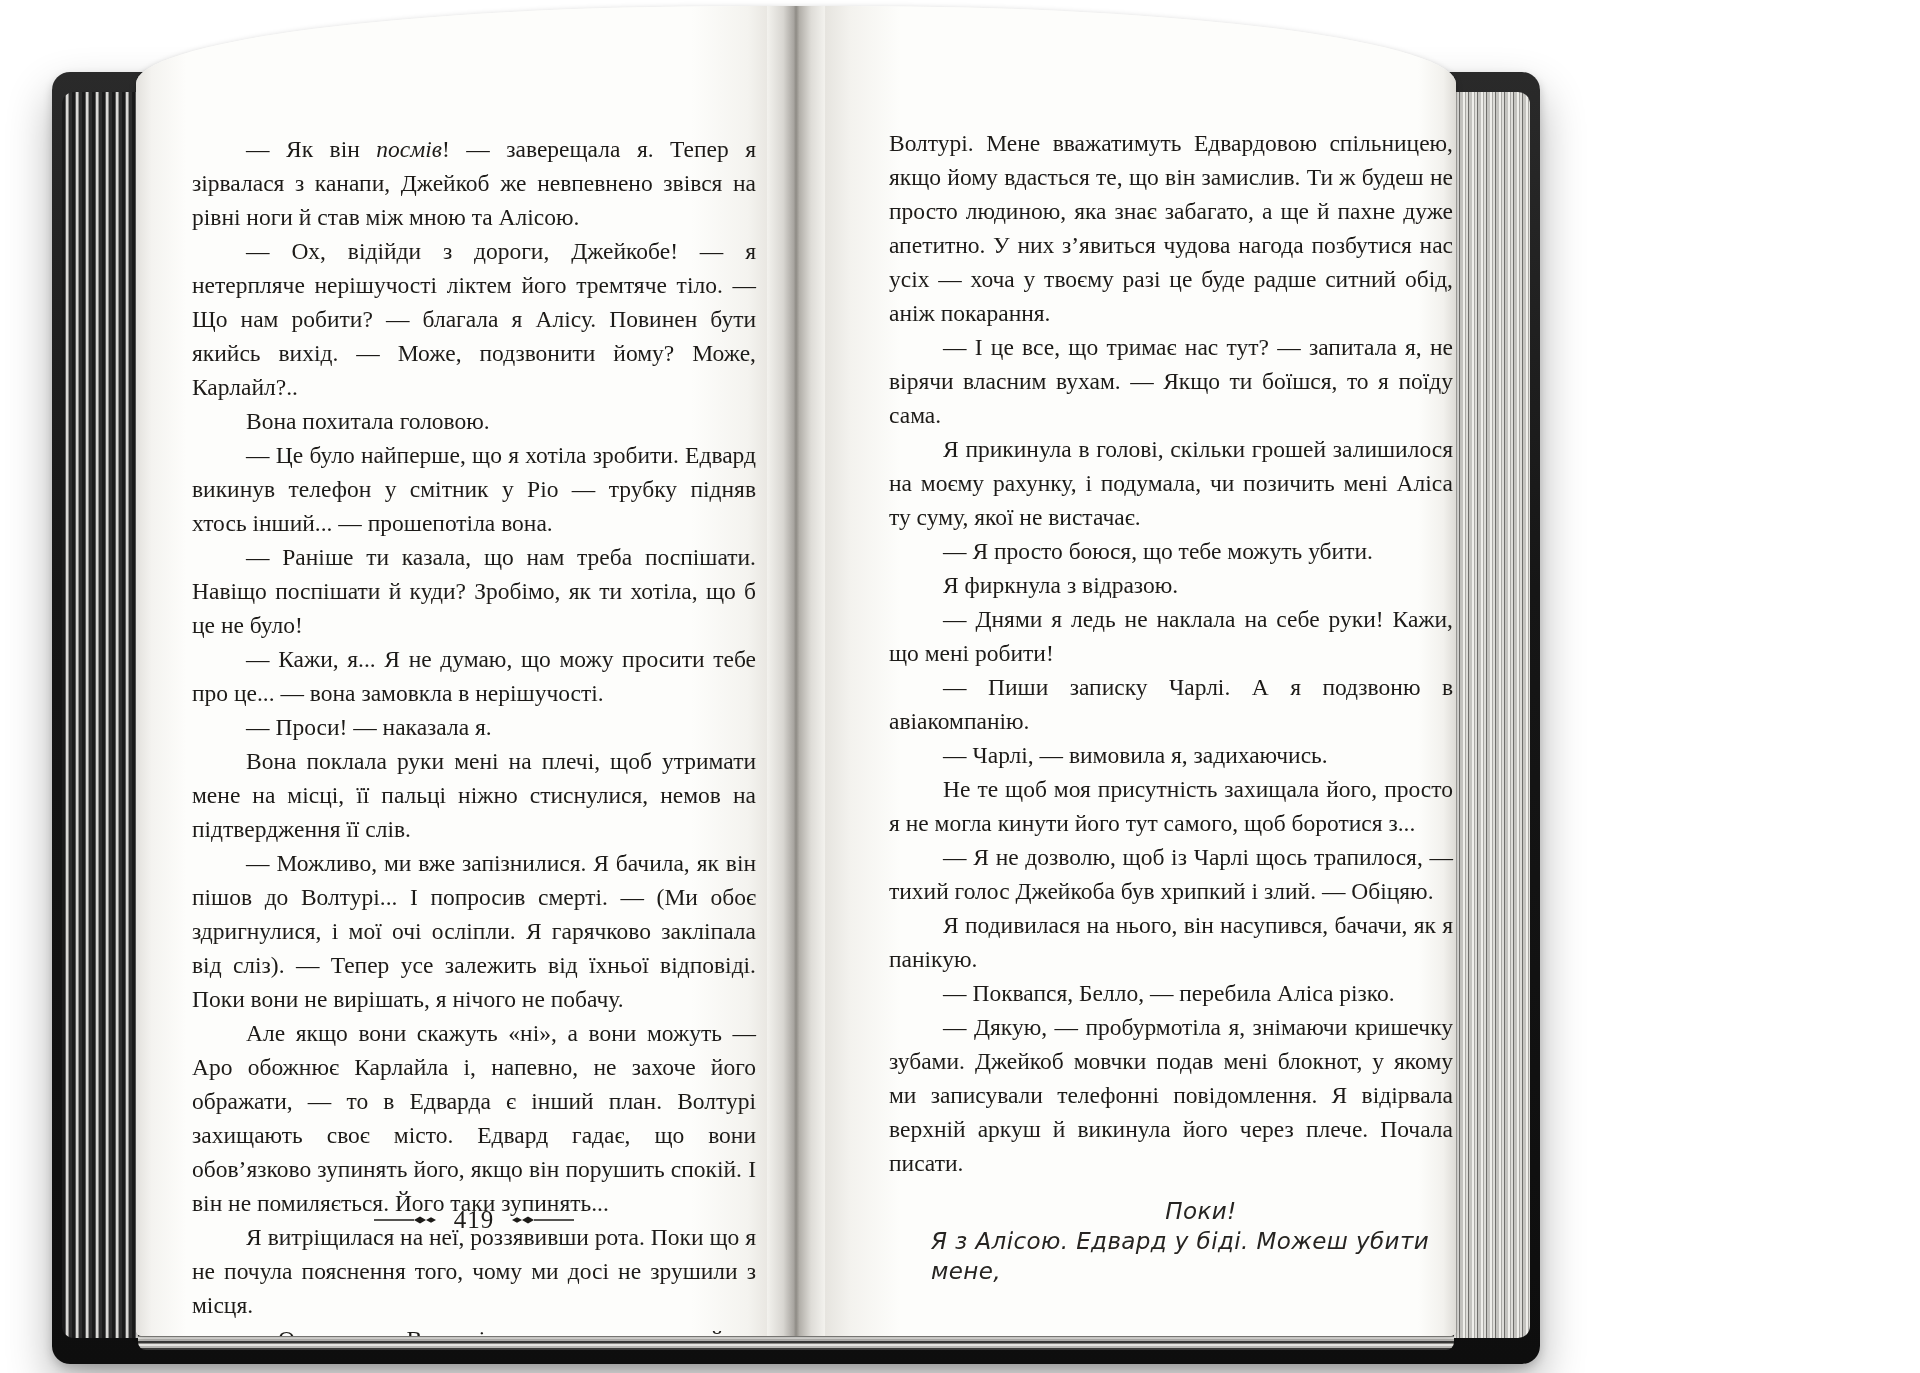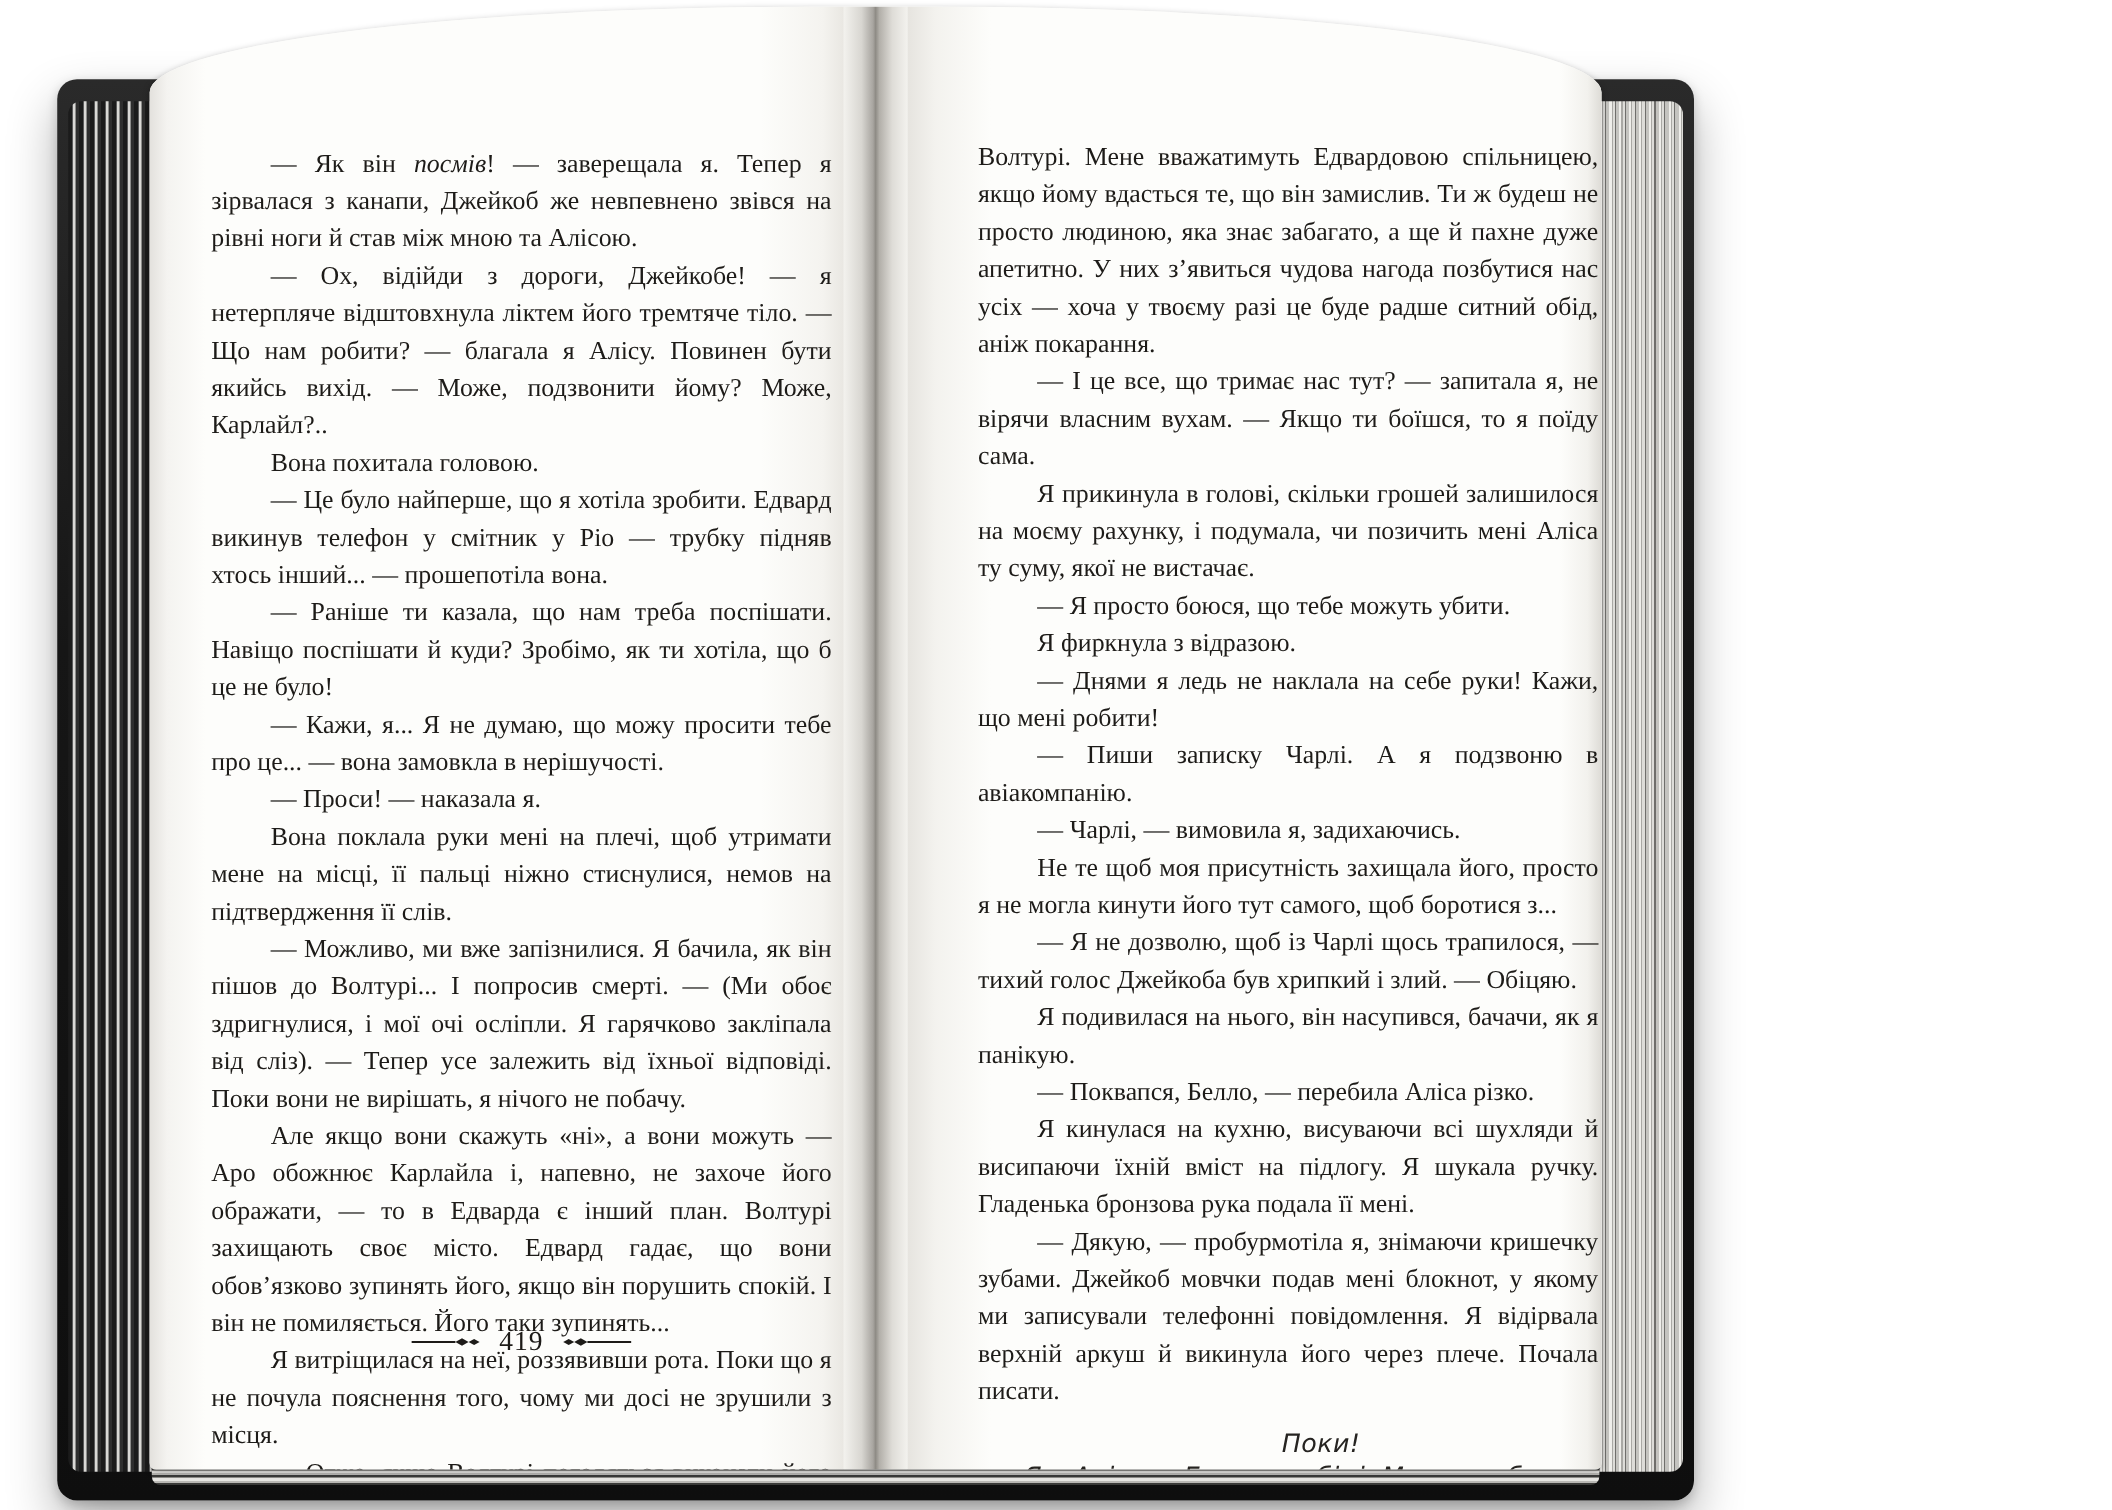--- a/index.html
+++ b/index.html
@@ -151,21 +151,21 @@
   <div class="cover"></div>
   <div class="edge edge-left"></div>
   <div class="edge edge-right"></div>
   <div class="edge-bottom"></div>
 
   <div class="pages">
 
     <div class="page page-left">
       <div class="content">
           <p class="para">— Як він <i>посмів</i>! — заверещала я. Тепер я зірвалася з канапи, Джейкоб же невпевнено звівся на рівні ноги й став між мною та Алісою.</p>
-          <p class="para">— Ох, відійди з дороги, Джейкобе! — я нетерпляче відштовхнула ліктем його тремтяче тіло. — Що нам робити? — благала я Алісу. Повинен бути якийсь вихід. — Може, подзвонити йому? Може, Карлайл?..</p>
+          <p class="para">— Ох, відійди з дороги, Джейкобе! — я нетерпляче нерішучості ліктем його тремтяче тіло. — Що нам робити? — благала я Алісу. Повинен бути якийсь вихід. — Може, подзвонити йому? Може, Карлайл?..</p>
           <p class="para">Вона похитала головою.</p>
           <p class="para">— Це було найперше, що я хотіла зробити. Едвард викинув телефон у смітник у Ріо — трубку підняв хтось інший... — прошепотіла вона.</p>
           <p class="para">— Раніше ти казала, що нам треба поспішати. Навіщо поспішати й куди? Зробімо, як ти хотіла, що б це не було!</p>
           <p class="para">— Кажи, я... Я не думаю, що можу просити тебе про це... — вона замовкла в нерішучості.</p>
           <p class="para">— Проси! — наказала я.</p>
           <p class="para">Вона поклала руки мені на плечі, щоб утримати мене на місці, її пальці ніжно стиснулися, немов на підтвердження її слів.</p>
           <p class="para">— Можливо, ми вже запізнилися. Я бачила, як він пішов до Волтурі... І попросив смерті. — (Ми обоє здригнулися, і мої очі осліпли. Я гарячково закліпала від сліз). — Тепер усе залежить від їхньої відповіді. Поки вони не вирішать, я нічого не побачу.</p>
           <p class="para">Але якщо вони скажуть «ні», а вони можуть — Аро обожнює Карлайла і, напевно, не захоче його ображати, — то в Едварда є інший план. Волтурі захищають своє місто. Едвард гадає, що вони обов’язково зупинять його, якщо він порушить спокій. І він не помиляється. Його таки зупинять...</p>
           <p class="para">Я витріщилася на неї, роззявивши рота. Поки що я не почула пояснення того, чому ми досі не зрушили з місця.</p>
           <p class="para">— Отже, якщо Волтурі погодяться виконати його прохання, то ми запізнилися. Якщо вони скажуть «ні» і він перейде до іншого плану — якимось чином їх образить, — ми також запізнилися. Якщо він, як завжди, проявить свої театральні нахили... то у нас іще є час.</p>
@@ -195,21 +195,20 @@
             <p class="para">Я прикинула в голові, скільки грошей залишилося на моєму рахунку, і подумала, чи позичить мені Аліса ту суму, якої не вистачає.</p>
             <p class="para">— Я просто боюся, що тебе можуть убити.</p>
             <p class="para">Я фиркнула з відразою.</p>
             <p class="para">— Днями я ледь не наклала на себе руки! Кажи, що мені робити!</p>
             <p class="para">— Пиши записку Чарлі. А я подзвоню в авіакомпанію.</p>
             <p class="para">— Чарлі, — вимовила я, задихаючись.</p>
             <p class="para">Не те щоб моя присутність захищала його, просто я не могла кинути його тут самого, щоб боротися з...</p>
             <p class="para">— Я не дозволю, щоб із Чарлі щось трапилося, — тихий голос Джейкоба був хрипкий і злий. — Обіцяю.</p>
             <p class="para">Я подивилася на нього, він насупився, бачачи, як я панікую.</p>
             <p class="para">— Поквапся, Белло, — перебила Аліса різко.</p>
-            <p class="para">Я кинулася на кухню, висуваючи всі шухляди й висипаючи їхній вміст на підлогу. Я шукала ручку. Гладенька бронзова рука подала її мені.</p>
             <p class="para">— Дякую, — пробурмотіла я, знімаючи кришечку зубами. Джейкоб мовчки подав мені блокнот, у якому ми записували телефонні повідомлення. Я відірвала верхній аркуш й викинула його через плече. Почала писати.</p>
           </div>
 
         <div class="note">
           <div class="note-salutation">Поки!</div>
           <div class="note-lines">
               <div class="note-line">Я з Алісою. Едвард у біді. Можеш убити мене,</div>
             </div>
 
         </div>

